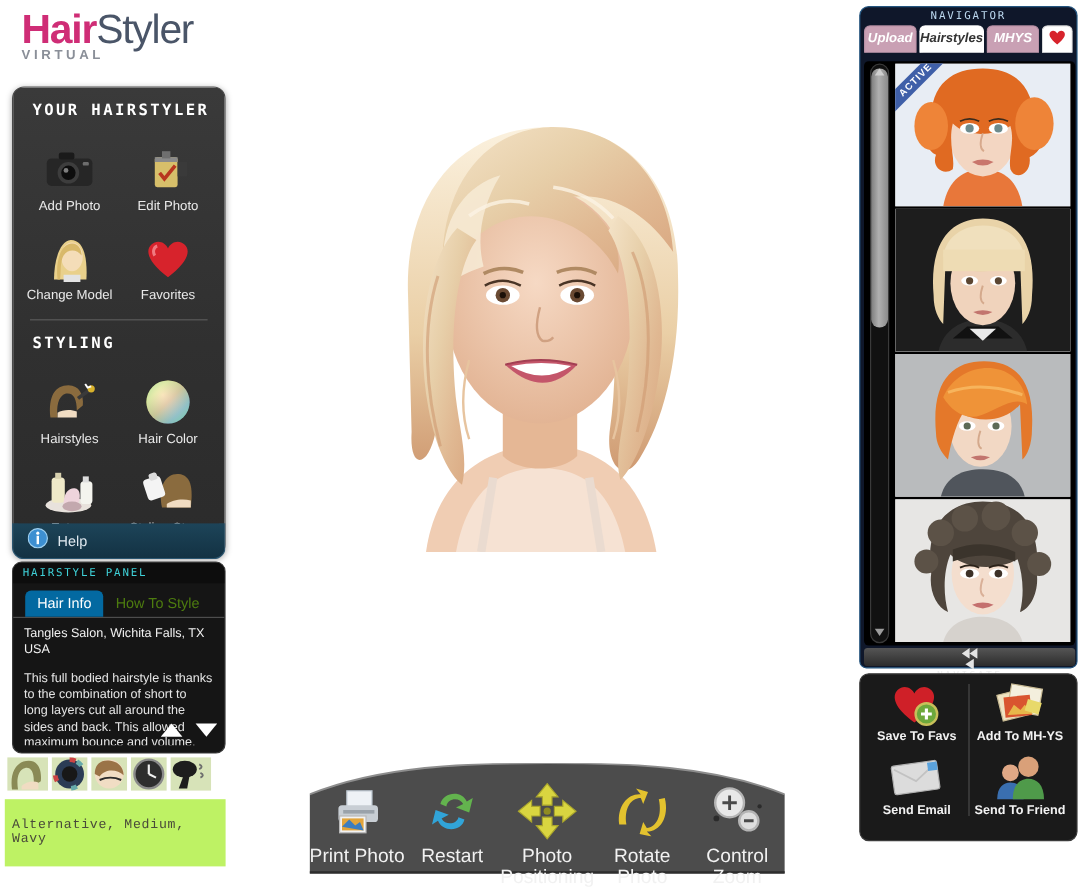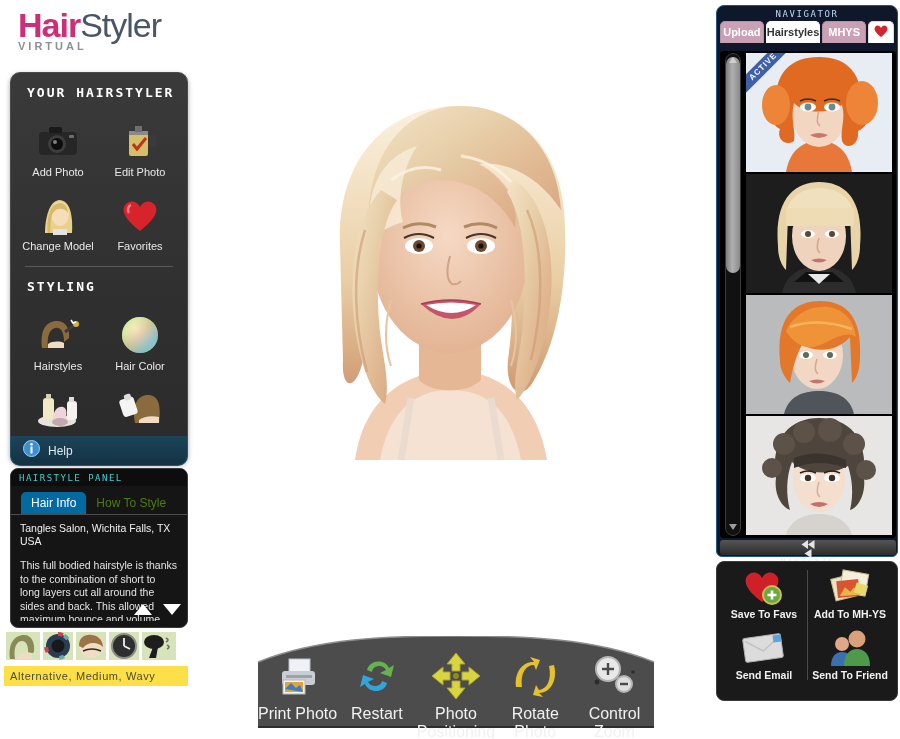--- a/index.html
+++ b/index.html
@@ -63,22 +63,22 @@
   #hs-desc { color:#e4e4e4; font-size:10.5px; line-height:13.5px; margin-top:11px; }
   .scroll-arrows { position:absolute; right:6px; bottom:2px; }
   .tri { width:0;height:0;display:inline-block;margin-left:7px; }
   .tri.up { border-left:9px solid transparent;border-right:9px solid transparent;border-bottom:11px solid #fff; }
   .tri.down { border-left:9px solid transparent;border-right:9px solid transparent;border-top:11px solid #fff; }
 
   
   #attr-strip { position:absolute; left:4px; top:634px; width:184px; }
   #attr-icons { display:flex; gap:3px; align-items:flex-end; height:30px; padding-left:2px;}
   #attr-text {
-    background:#fde047; color:#4a4a3a; font-size:11px; letter-spacing:.6px;
-    padding:4px 6px; margin-top:2px; font-family:Liberation Sans, sans-serif;
+    background:#bef264; color:#4a4a3a; font-size:11px; letter-spacing:.6px;
+    padding:16px 6px; margin-top:2px; font-family:Liberation Mono, monospace;
   }
 
   
   #photo-stage { position:absolute; left:205px; top:60px; width:490px; height:400px; }
 
   
   #toolbar {
     position:absolute; left:258px; top:636px; width:396px; height:100px;
   }
   .tb-items { position:absolute; left:0; top:14px; width:396px; display:flex; }
@@ -93,21 +93,21 @@
     border:1px solid #24557f;
   }
   #nav-hdr {
     color:#bcd8ef; font-size:9px; letter-spacing:1.6px; text-align:center;
     padding:3px 0 2px 0; font-family:"DejaVu Sans Mono", monospace;
   }
   #nav-tabs { display:flex; gap:2px; padding:0 3px; }
   .nav-tab {
     flex:1; text-align:center; font-size:11px; font-weight:bold; color:#fff;
     background:#c9a0b4; border-radius:5px 5px 0 0; padding:4px 0 5px 0; cursor:pointer;
-    border:1px solid #b890a5; border-bottom:none;
+    border:1px solid #b890a5; border-bottom:none;font-style:italic;
   }
   .nav-tab.active { background:#fff; color:#333; border-color:#fff; }
   .nav-tab.heart { flex:0 0 26px; background:#fff; border-color:#ddd; padding:2px 0 3px 0;}
   #nav-body {
     position:absolute; left:3px; top:45px; width:176px; height:487px;
     background:#000; border-radius:4px; display:flex;
   }
   #nav-scroll { width:26px; height:100%; position:relative; padding:2px 0; }
   .sb-track { position:absolute; left:5px; top:2px; width:16px; height:483px; background:#111; border-radius:8px; border:1px solid #3a3a3a;}
   .sb-thumb { position:absolute; left:6px; top:6px; width:14px; height:216px;

